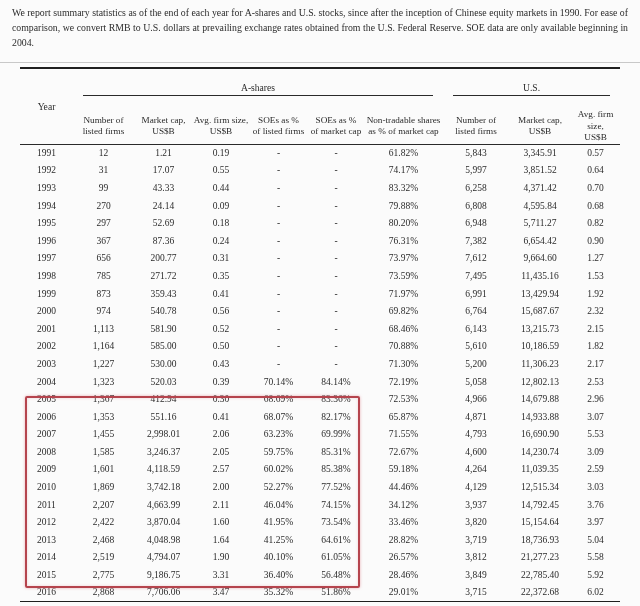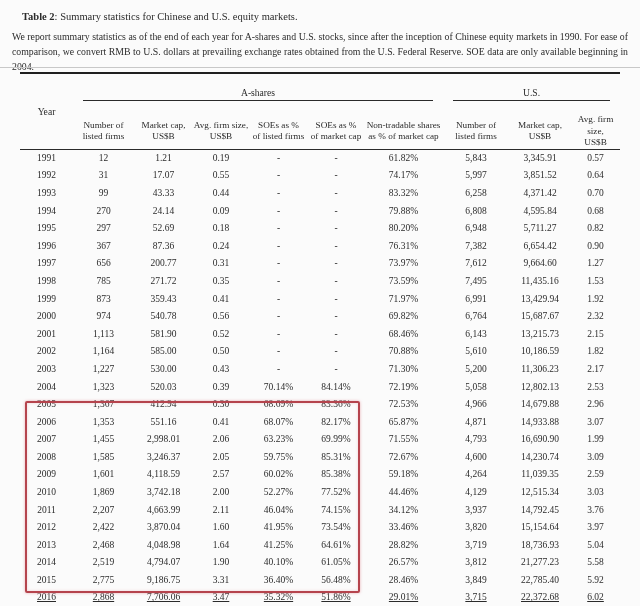--- a/index.html
+++ b/index.html
@@ -61,40 +61,37 @@
     font-size:9.2px;
     line-height:11.5px;
     white-space:pre-line;
     border-bottom:1px solid #2a2a2a;
   }
   th.year-head{
     border-bottom:1px solid #2a2a2a;
     font-size:9.6px;
   }
   tbody tr{height:17.6px;}
-  tbody tr:last-child td{border-bottom:1.5px solid #1f1f1f;text-decoration:underline;}
+  tbody tr:last-child td{border-bottom:1.5px solid #1f1f1f;}
 
   .highlight-box{
     position:absolute;
     left:25px;top:391px;
     width:331px;height:188px;
     border:2px solid #b5444d;
     border-radius:2px;
     box-shadow:0 0 3px rgba(224,130,140,.65), inset 0 0 3px rgba(224,130,140,.35);
     pointer-events:none;
   }
 </style>
 </head>
 <body>
 
 <div class="page">
 
-  <div class="title">
-    <b>Table 2</b><span>: Summary statistics for Chinese and U.S. equity markets.</span>
-  </div>
 
   <div class="caption">We report summary statistics as of the end of each year for A-shares and U.S. stocks, since after the inception of Chinese equity markets in 1990. For ease of comparison, we convert RMB to U.S. dollars at prevailing exchange rates obtained from the U.S. Federal Reserve. SOE data are only available beginning in 2004.</div>
 
   <div class="thin-rule"></div>
 
   <table class="stats">
     <colgroup>
       <col style="width:53px">
         <col style="width:61px">
         <col style="width:59px">
@@ -333,21 +330,21 @@
         <tr>
           <td>2007</td>
           <td>1,455</td>
           <td>2,998.01</td>
           <td>2.06</td>
           <td>63.23%</td>
           <td>69.99%</td>
           <td>71.55%</td>
           <td>4,793</td>
           <td>16,690.90</td>
-          <td>1.99</td>
+          <td>5.53</td>
         </tr>
         <tr>
           <td>2008</td>
           <td>1,585</td>
           <td>3,246.37</td>
           <td>2.05</td>
           <td>59.75%</td>
           <td>85.31%</td>
           <td>72.67%</td>
           <td>4,600</td>

